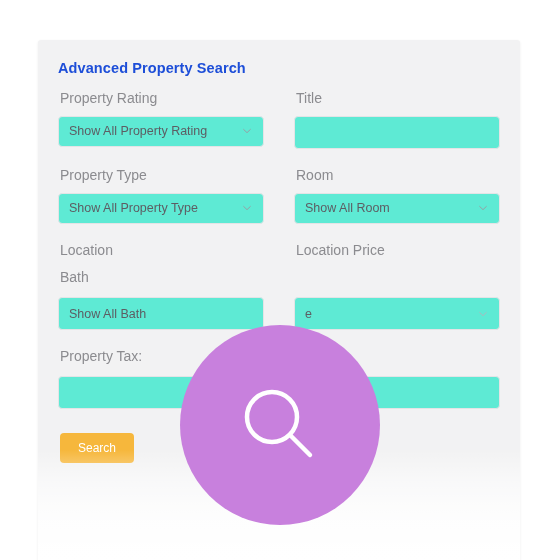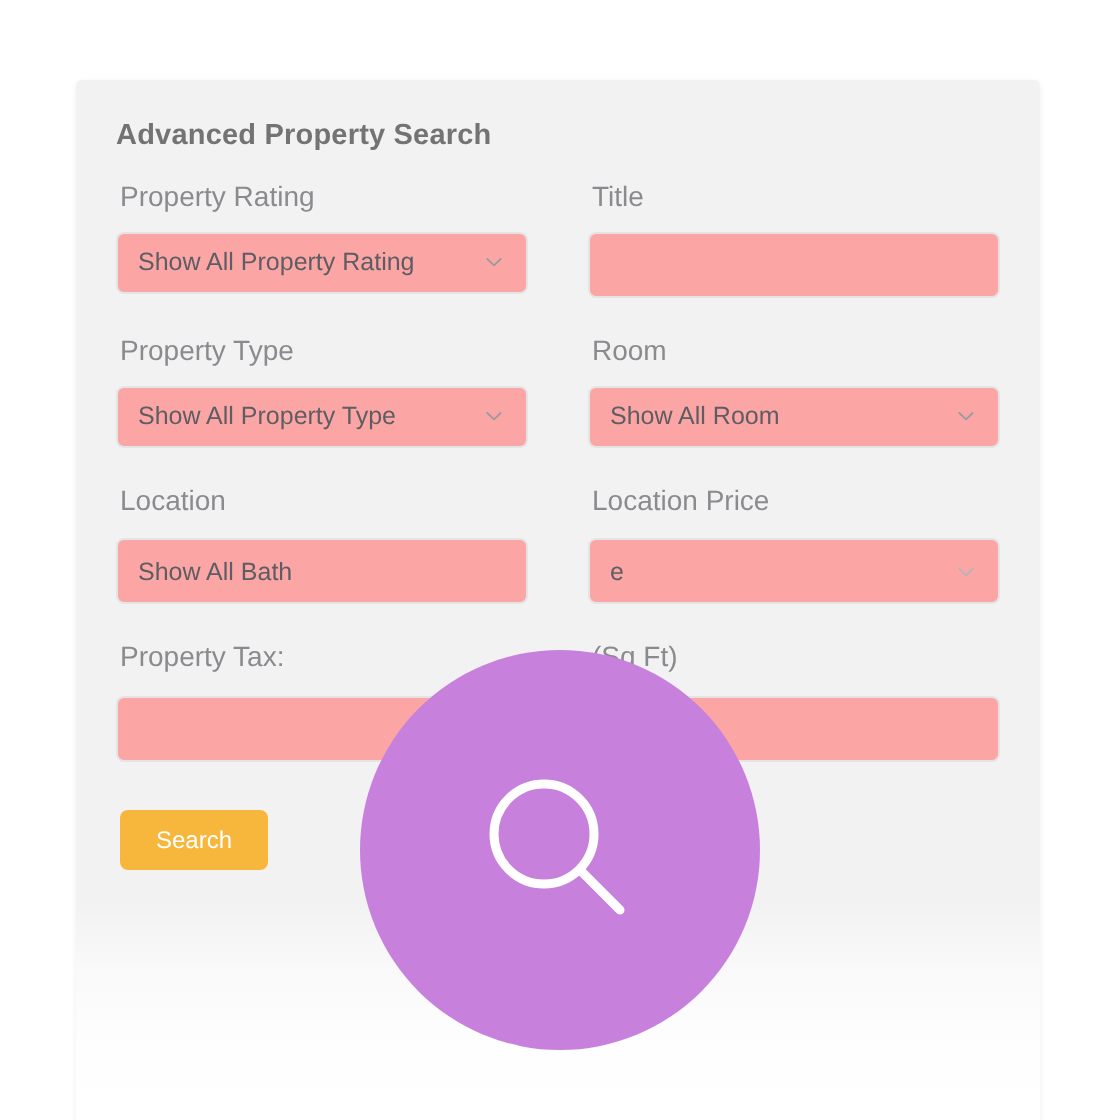--- a/index.html
+++ b/index.html
@@ -41,21 +41,21 @@
     top: 0;
     right: 0;
     padding: 20px 20px 0 20px;
     box-sizing: border-box;
     width: 482px;
   }
 
   .card-title {
     font-size: 14.5px;
     font-weight: bold;
-    color: #737373;
+    color: #1d4ed8;
     letter-spacing: 0.1px;
     margin: 0 0 14px 0;
     padding-left: 0;
   }
 
   
   .row {
     display: flex;
     gap: 30px;
     margin-bottom: 2px;
@@ -74,21 +74,21 @@
     font-weight: normal;
     margin: 0 0 9px 2px;
     line-height: 1.2;
     white-space: nowrap;
     overflow: hidden;
   }
 
   .field {
     position: relative;
     height: 31px;
-    background: #fca5a5;
+    background: #5eead4;
     border: 1px solid #e4e4e6;
     border-radius: 4px;
     box-sizing: border-box;
     margin-bottom: 16px;
   }
   .field.tall {
     height: 33px;
   }
 
   .field-value {
@@ -229,20 +229,28 @@
           <div class="field-label">Location</div>
         </div>
         <div class="col">
           <div class="field-label">Location Price</div>
         </div>
       </div>
 
       
       <div class="row">
         <div class="col">
+          <div class="field-label">Bath</div>
+        </div>
+        <div class="col">
+          <div class="field-label"></div>
+        </div>
+      </div>
+      <div class="row">
+        <div class="col">
           <div class="field tall">
             <span class="field-value">Show All Bath</span>
           </div>
         </div>
         <div class="col">
           <div class="field tall">
             <span class="field-value">e</span>
             <span class="chev">
               <svg viewBox="0 0 12 12" width="10" height="10">
                   <path d="M2 4.2 L6 8 L10 4.2" fill="none" stroke="#b4b4ba" stroke-width="1.1" stroke-linecap="round" stroke-linejoin="round"></path>

